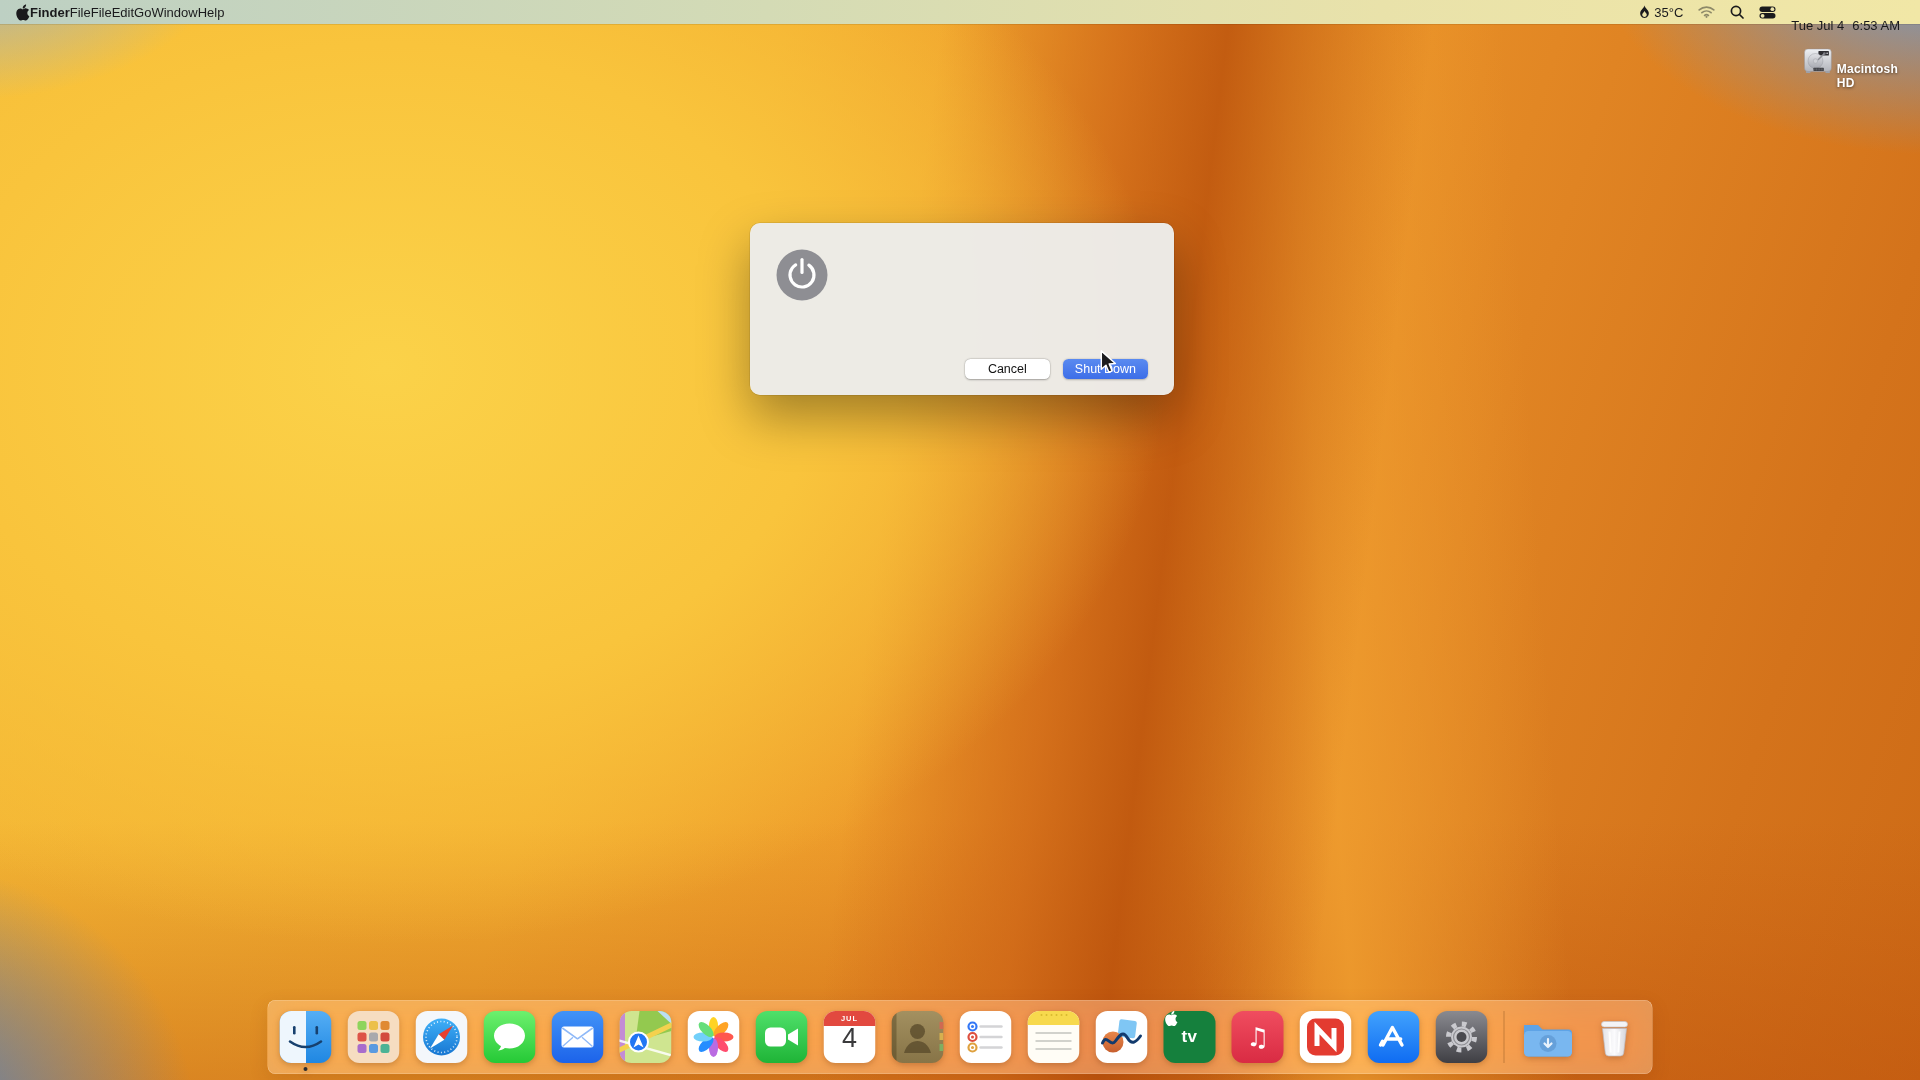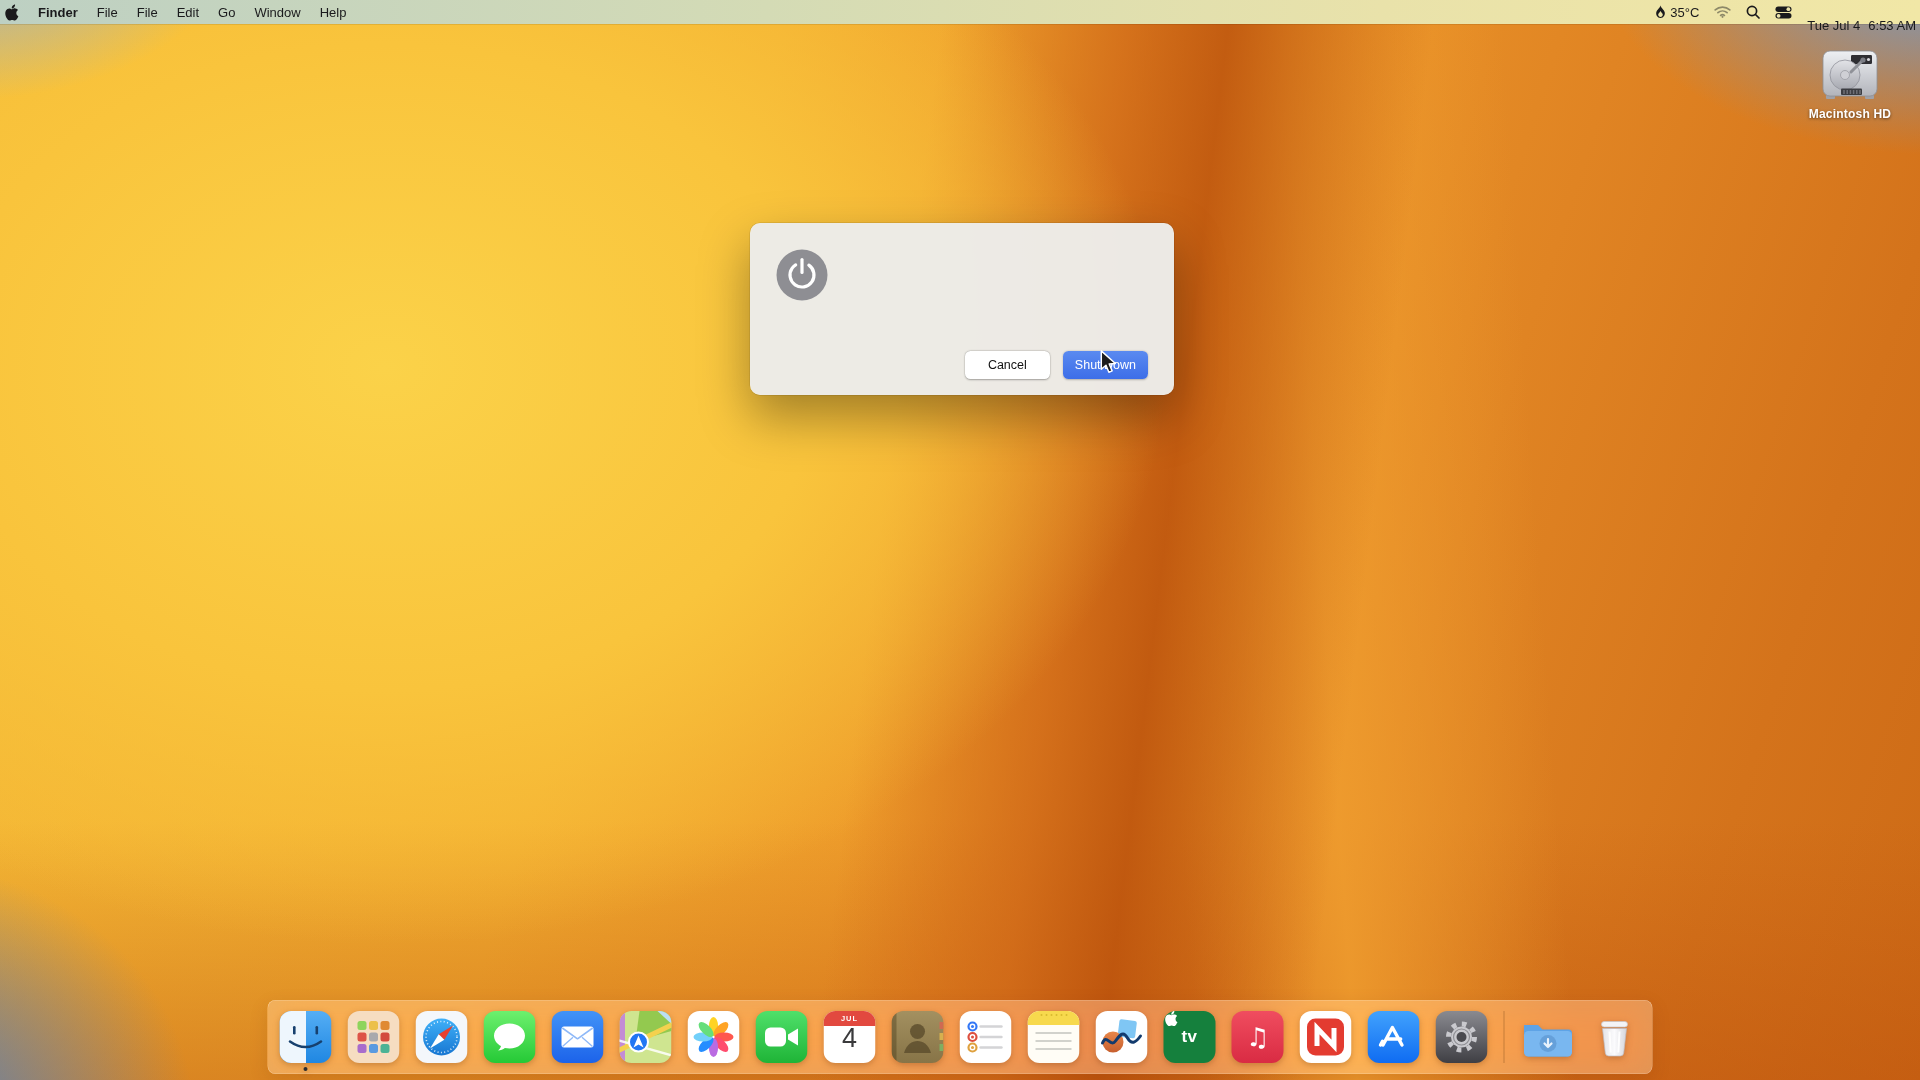--- a/index.html
+++ b/index.html
@@ -18,49 +18,49 @@
       linear-gradient(180deg, rgba(0,0,0,0) 76%, rgba(187,79,12,0.45) 100%),
       linear-gradient(108deg, #f4bb37 0%, #f3ae31 35%, #ec9629 55%, #e08423 72%, #d4731b 88%, #cd6a16 100%);
   }
 
   
   .menubar { position:absolute; top:0; left:0; right:0; height:24px; z-index:6;
     display:flex; justify-content:space-between; align-items:center;
     background:linear-gradient(90deg,#bdd0c3 0%,#d4dbb5 40%,#e9e2aa 72%,#f1e7a6 100%);
     box-shadow:0 0.5px 0 rgba(0,0,0,0.18);
     color:#1a1a1c; font-size:13px; }
-  .mb-left { display:flex; align-items:center; gap:19px; padding-left:4px; height:100%; }
+  .mb-left { display:flex; align-items:center; padding-left:15px; height:100%; }
   .mb-left .apple { display:flex; align-items:center; }
   .mb-item { cursor:default; }
   .mb-item.app { font-weight:700; }
-  .mb-right { display:flex; align-items:center; gap:15px; padding-right:4px; height:100%; }
+  .mb-right { display:flex; align-items:center; gap:15px; padding-right:20px; height:100%; }
   .temp { display:flex; align-items:center; gap:4px; }
   .clock { display:flex; gap:8px;margin-top:27px; }
   .mb-right svg { display:block; }
   .wifi-dim { opacity:.45; }
 
   
-  .desktop-icon { position:absolute; top:46px; right:22px; width:96px; z-index:2;
-    display:flex; flex-direction:column; align-items:center; gap:3px; }
+  .desktop-icon { position:absolute; top:32px; right:22px; width:96px; z-index:2;
+    display:flex; flex-direction:row; align-items:flex-end; gap:3px; }
   .desktop-icon .label { font-size:12px; font-weight:700; color:#fff;
     text-shadow:0 1px 3px rgba(0,0,0,0.55); letter-spacing:.2px; }
 
   
   .dialog { position:absolute; left:750px; top:223px; width:424px; height:172px; z-index:10;
     background:rgba(237,236,233,0.98); border-radius:10px;
     box-shadow:0 22px 50px rgba(0,0,0,0.35), 0 0 0 0.5px rgba(0,0,0,0.15); }
   .power-badge { position:absolute; left:26px; top:26px; width:52px; height:52px; }
   .dlg-text { position:absolute; left:93px; top:24px; width:316px; color:#000; }
   .dlg-title { font-size:13.5px; font-weight:700; line-height:16px; width:300px; letter-spacing:0; }
   .dlg-body { margin-top:7px; font-size:11.5px; line-height:13px; width:272px; color:#1c1c1e; }
   .chk-row { margin-top:9px; display:flex; align-items:center; gap:7px; font-size:13px; color:#111; cursor:default; }
   .checkbox { width:14px; height:14px; flex:none; background:#fff; border:1px solid #bfbfc4; border-radius:4px;
     box-shadow:0 0 0 3px rgba(122,150,222,0.55); }
   .dlg-buttons { position:absolute; right:26px; bottom:16px; display:flex; gap:13px; }
-  .btn { height:28px; border:none; border-radius:5.5px; font-size:12.5px; font-family:inherit;
+  .btn { height:20px; border:none; border-radius:5.5px; font-size:12.5px; font-family:inherit;
     display:flex; align-items:center; justify-content:center; padding:0 12px; }
   .btn.cancel { min-width:85px; background:#ffffff; color:#111;
     box-shadow:0 0.5px 2px rgba(0,0,0,0.3), 0 0 0 0.5px rgba(0,0,0,0.07); }
   .btn.primary { min-width:79px; background:linear-gradient(180deg,#5a8af0,#3d6ee8); color:#fff;
     box-shadow:0 0.5px 2px rgba(0,0,0,0.25); }
 
   
   .dock { position:absolute; bottom:6px; left:50%; transform:translateX(-50%); height:74px; z-index:6;
     display:flex; align-items:center; gap:16px; padding:0 12px; border-radius:8px;
     background:rgba(252,219,184,0.42);

